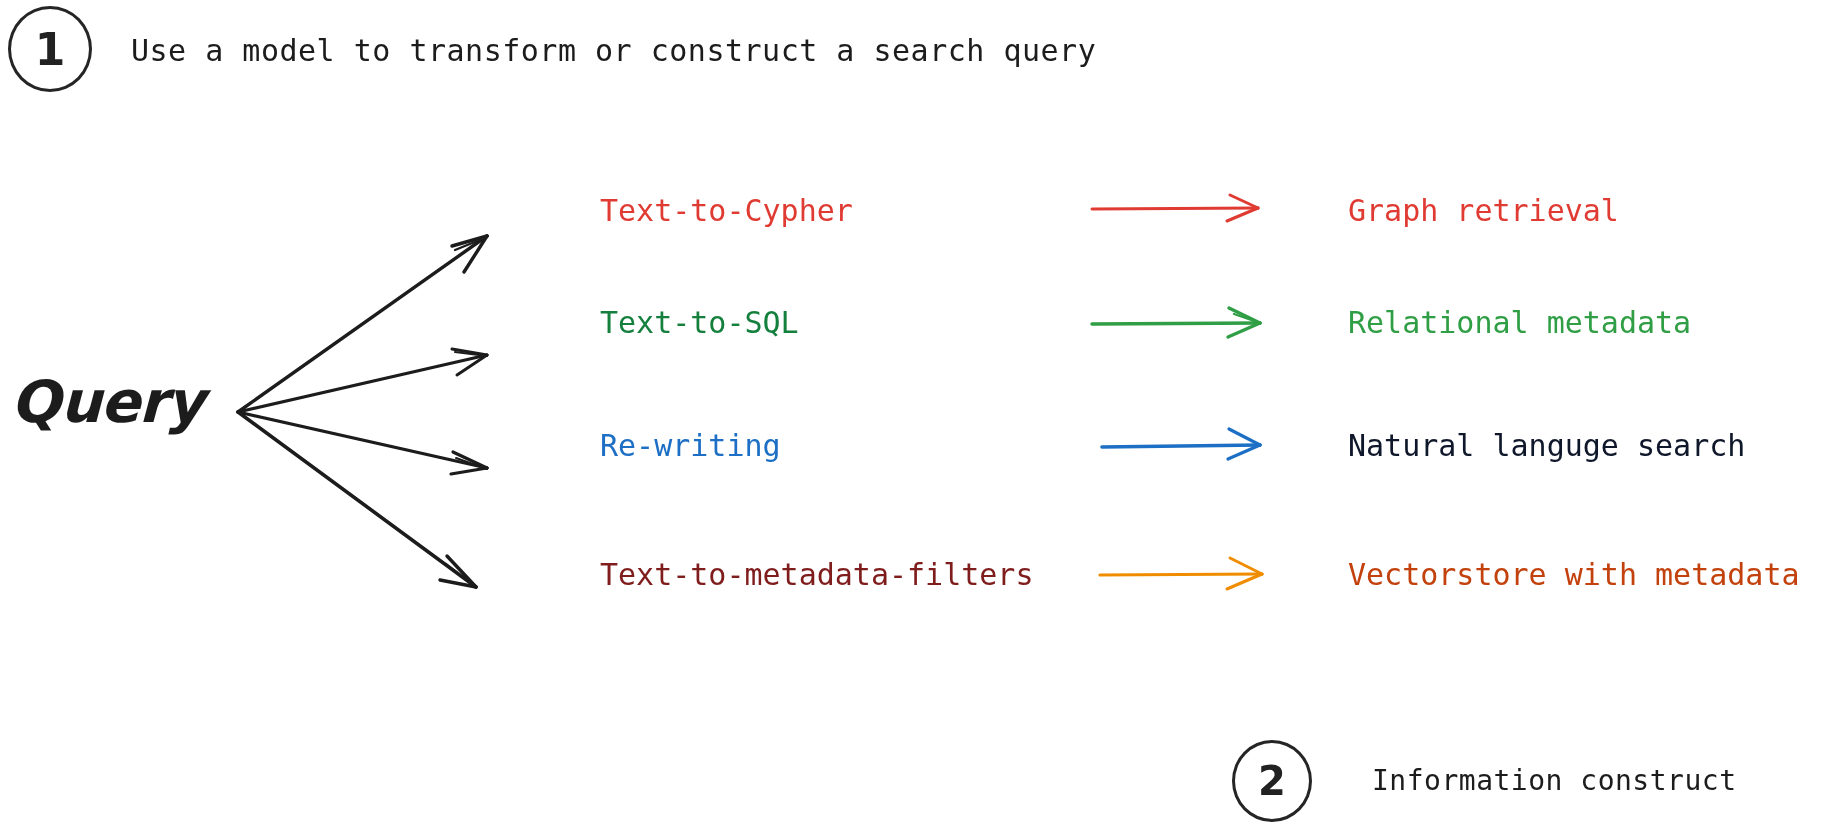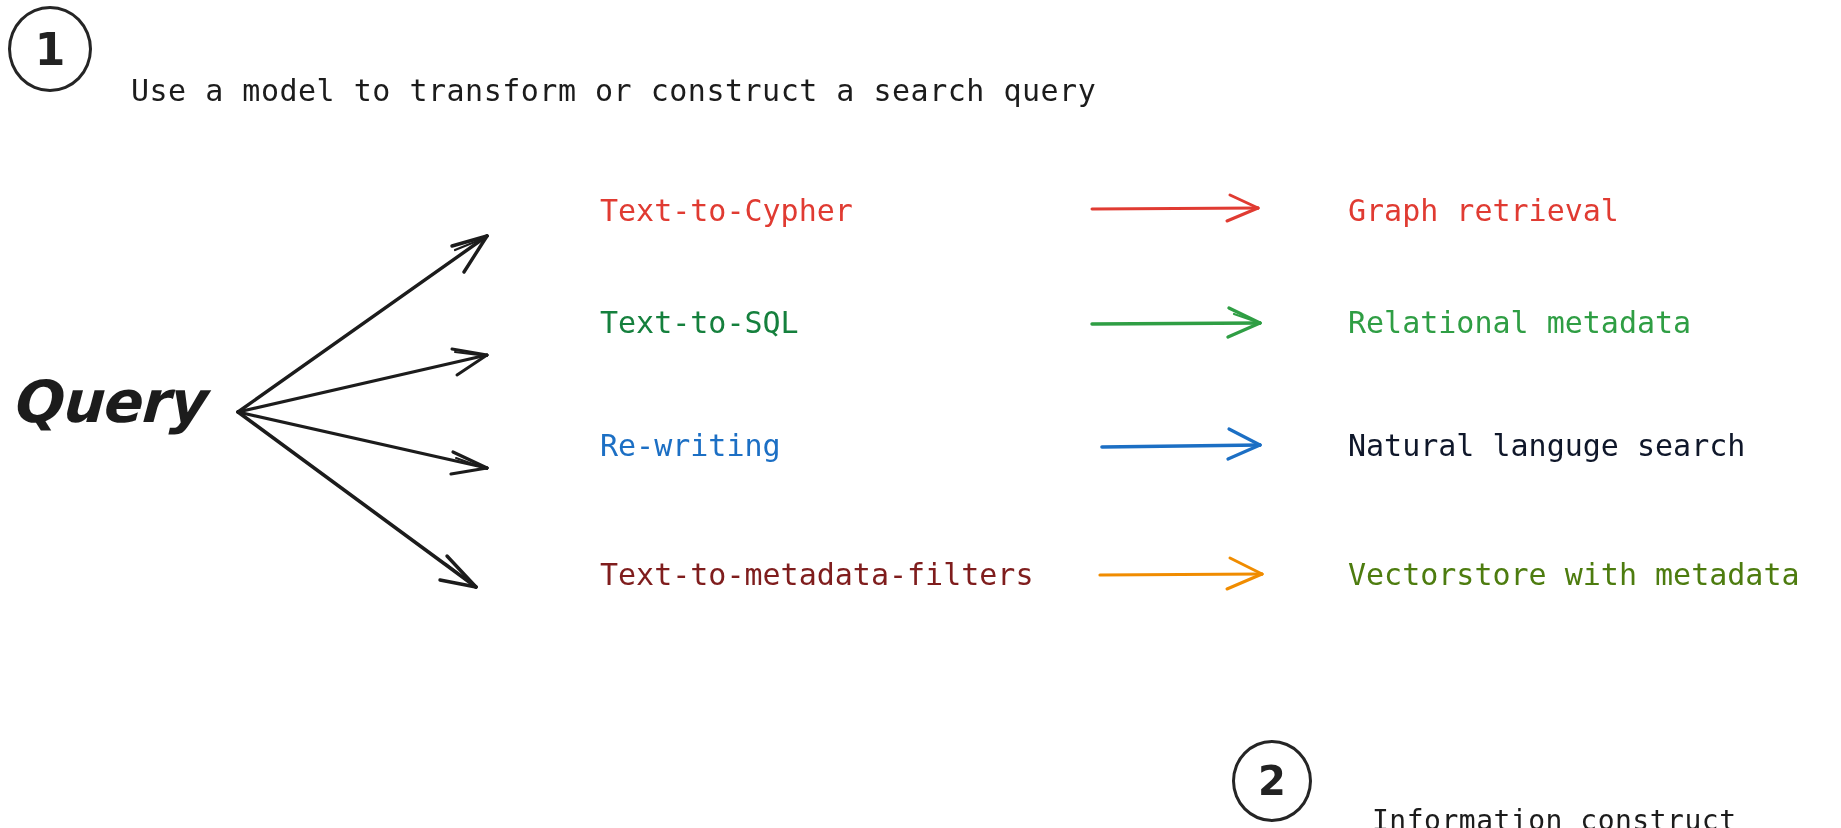--- a/index.html
+++ b/index.html
@@ -44,21 +44,20 @@
     width: 80px;
     height: 82px;
     font-size: 40px;
   }
 
   .step-title {
     position: absolute;
     color: #1c1c1c;
     font-family: "DejaVu Sans Mono", monospace;
     white-space: nowrap;
-    margin-top: 40px;
   }
   #title-1 {
     left: 131px;
     top: 33px;
     font-size: 30px;
     letter-spacing: 0.5px;
   }
   #title-2 {
     left: 1372px;
     top: 764px;
@@ -213,21 +212,21 @@
 
   <div class="row" id="row-3">
     <div class="row-label" style="color:#7f1d1d">Text-to-metadata-filters</div>
     <svg class="row-arrow" viewBox="0 0 230 56" xmlns="http://www.w3.org/2000/svg">
       <g fill="none" stroke="#f08c00" stroke-linecap="round" stroke-linejoin="round">
         <path d="M10 28 L172 27" stroke-width="3.2"></path>
         <path d="M172 27 L140 11" stroke-width="3.0"></path>
         <path d="M172 27 L137 42" stroke-width="3.0"></path>
       </g>
     </svg>
-    <div class="row-target" style="color:#4d7c0f">Vectorstore with metadata</div>
+    <div class="row-target" style="color:#c2410c">Vectorstore with metadata</div>
   </div>
 
   <div class="step-badge" id="badge-2">
     <span>2</span>
   </div>
   <div class="step-title" id="title-2">Information construct</div>
 
 </div>
 
 </body></html>

